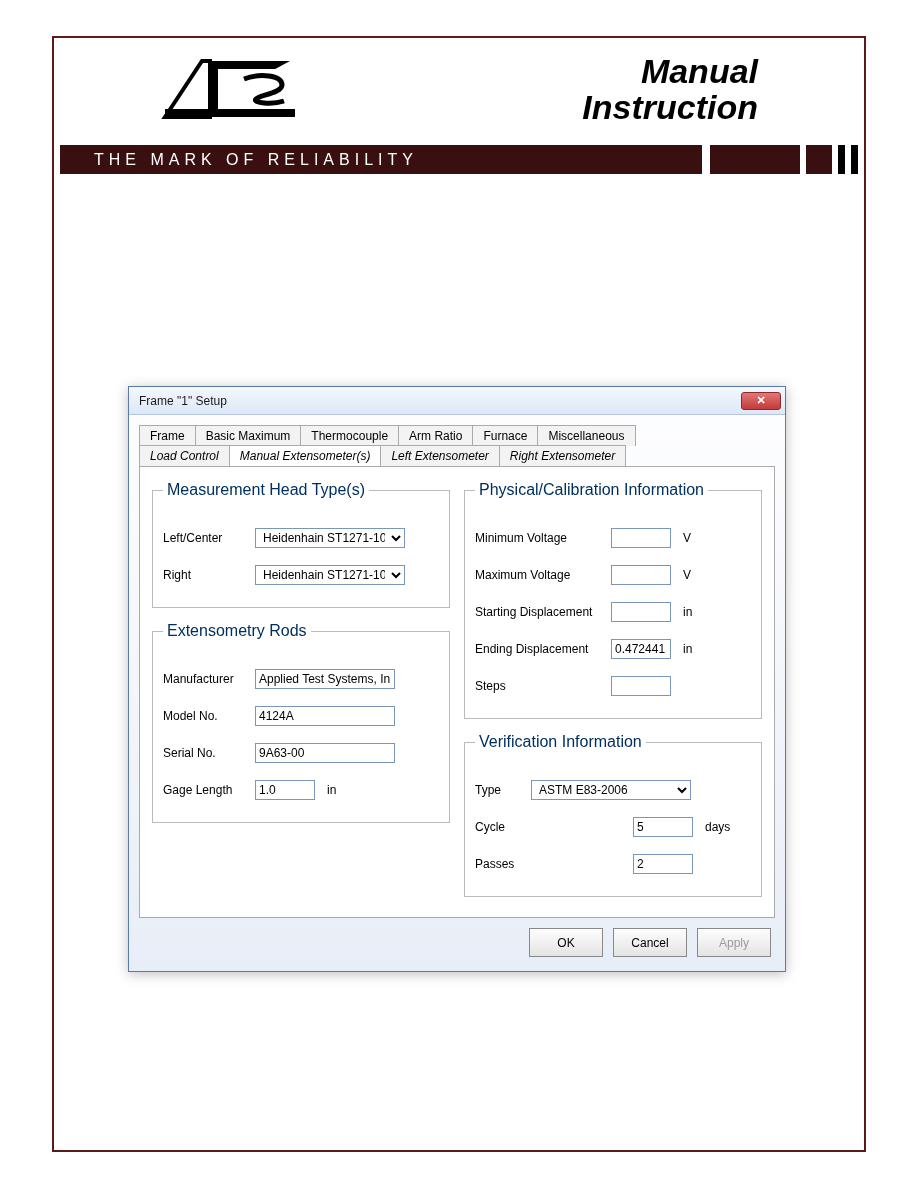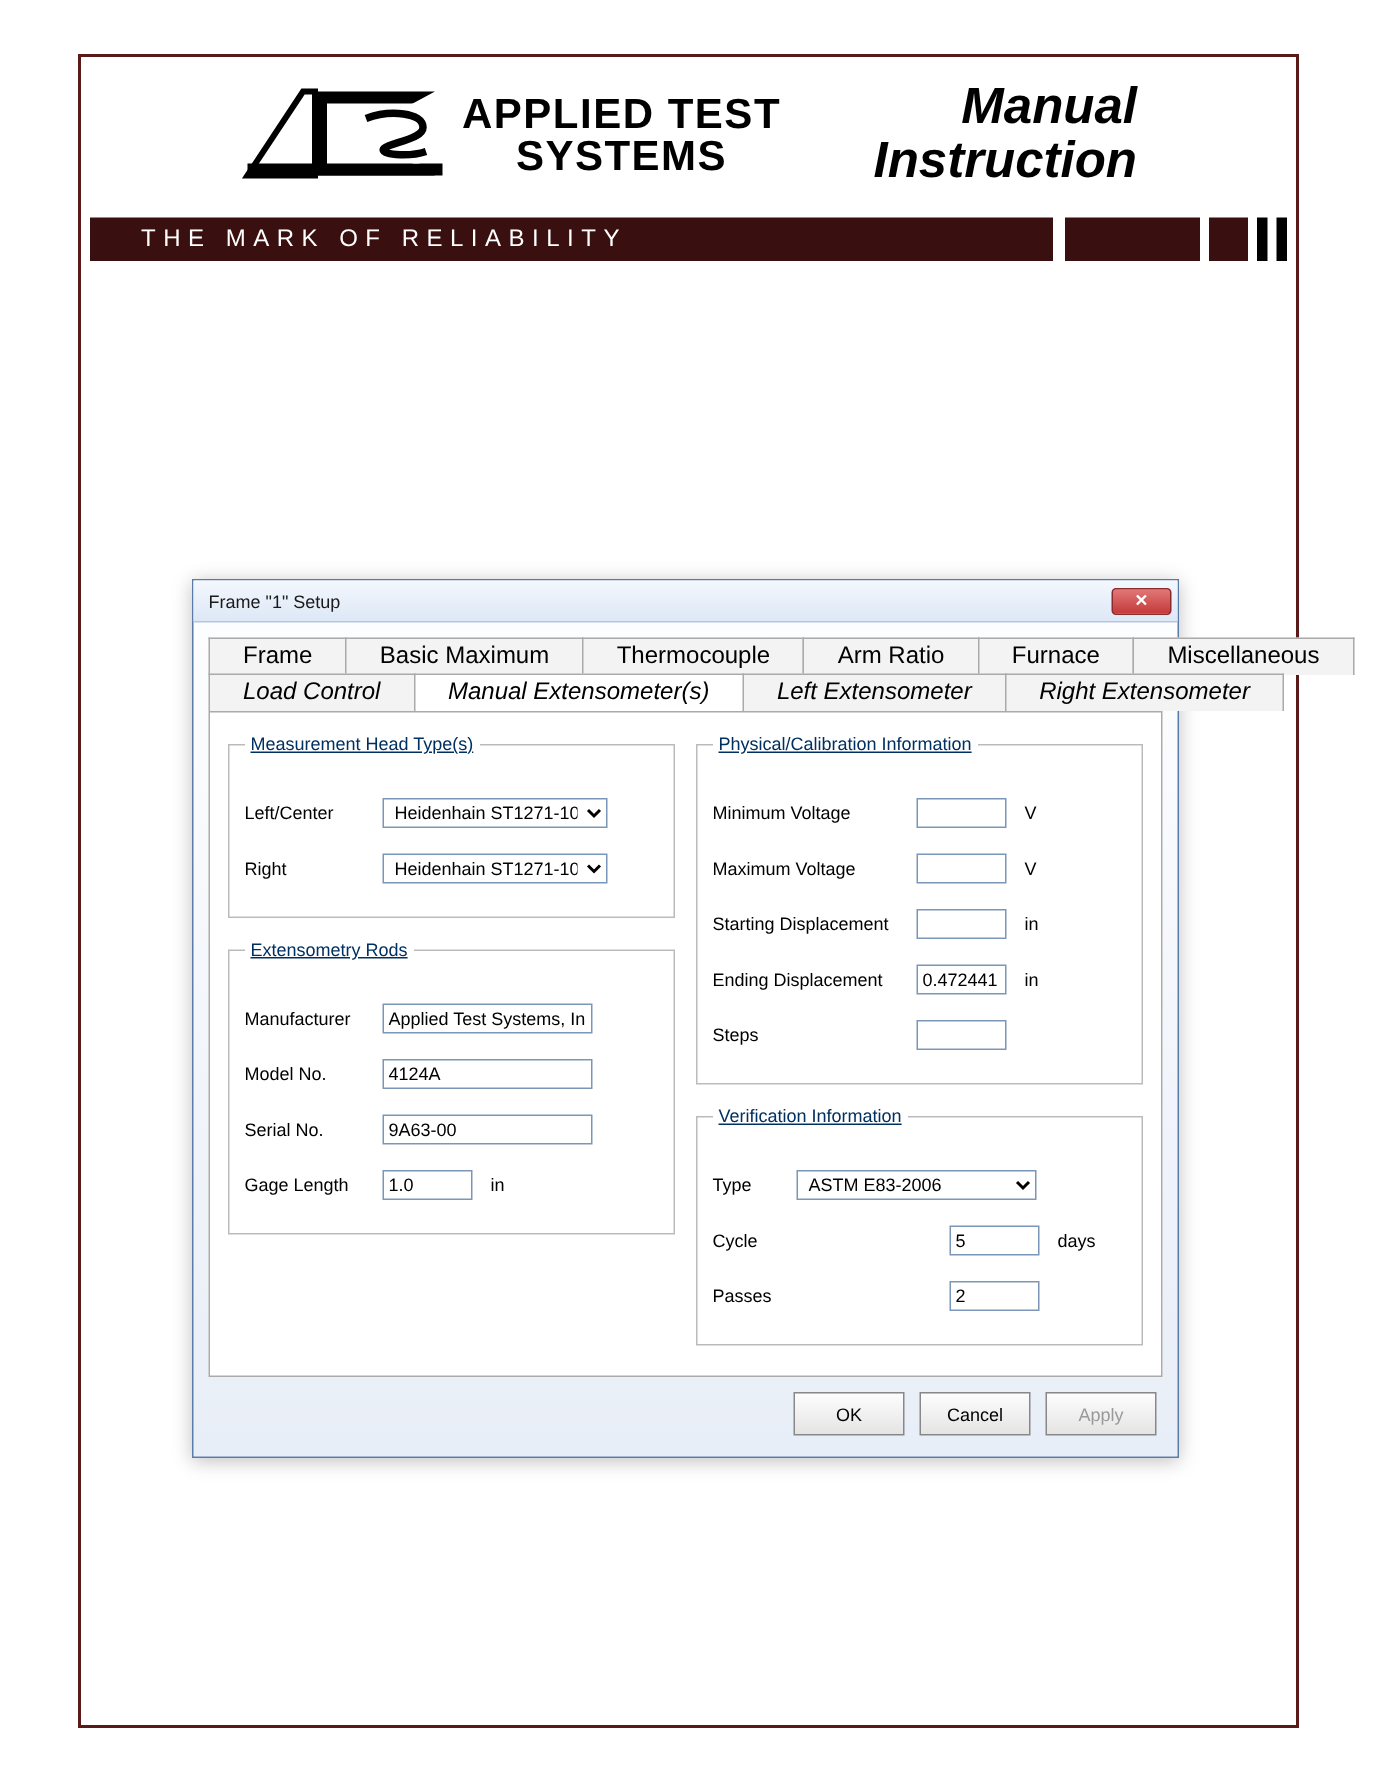--- a/index.html
+++ b/index.html
@@ -19,28 +19,28 @@
   .tb3 { width: 7px; background: #000; }
   .tb4 { width: 7px; background: #000; }
 
   .dialog-wrap { position: absolute; top: 386px; left: 128px; width: 658px; }
   .dialog { border: 1px solid #5a7aa8; background: linear-gradient(#fefeff, #e8eef7); font-family: "Segoe UI", Tahoma, sans-serif; font-size: 12px; color: #000; box-shadow: 0 2px 12px rgba(0,0,0,.25); }
   .titlebar { height: 28px; display: flex; align-items: center; justify-content: space-between; padding: 0 4px 0 10px; background: linear-gradient(#f4f8fe,#dde7f6); border-bottom: 1px solid #b5c6df; }
   .titlebar .title { font-size: 12px; color: #1a1a1a; }
   .close-btn { width: 40px; height: 18px; background: linear-gradient(#e27777,#c33a3a); border: 1px solid #8a2a2a; border-radius: 3px; display: flex; align-items: center; justify-content: center; color: #fff; font-weight: bold; font-size: 11px; cursor: pointer; }
   .tabs { padding: 10px 10px 0 10px; }
   .tabrow { display: flex; }
-  .tab { padding: 3px 22px; border: 1px solid #aaa; border-bottom: none; background: #f3f3f3; margin-right: -1px; font-size: 16px; white-space: nowrap; cursor: pointer; position: relative; }
+  .tab { padding: 3px 10px; border: 1px solid #aaa; border-bottom: none; background: #f3f3f3; margin-right: -1px; font-size: 12px; white-space: nowrap; cursor: pointer; position: relative; }
   .tabrow2 { margin-top: -1px; font-style: italic; }
   .tab.active { background: #fff; border-top: 1px solid #aaa; z-index: 2; }
   .tab-panel { border: 1px solid #aaa; background: #fff; margin: 0 10px 10px 10px; padding: 14px 12px 20px 12px; position: relative; min-height: 376px; }
   .two-col { display: flex; gap: 14px; }
   .col { flex: 1; display: flex; flex-direction: column; gap: 14px; }
   fieldset { border: 1px solid #bbb; padding: 12px 10px 14px 10px; position: relative; }
-  legend { font-size: 12px; padding: 0 4px; color: #003060; text-decoration: underline; }
+  legend { font-size: 16px; padding: 0 4px; color: #003060; }
   .row { display: flex; align-items: center; margin-bottom: 8px; gap: 6px; margin-top: 17px; }
   .row label { width: 86px; font-size: 12px; }
   .wide-label { width: 130px !important; }
   select, input[type=text] { font-family: Tahoma, sans-serif; font-size: 12px; height: 20px; border: 1px solid #7a96b8; background: #fff; padding: 1px 3px; }
   select { width: 150px; }
   input.med { width: 140px; }
   input.sm { width: 60px; }
   .unit { font-size: 12px; margin-left: 6px; }
   .selected-hl { background: #2f6fc9; color: #fff; }
   .button-bar { display: flex; justify-content: flex-end; gap: 10px; padding: 0 14px 14px 0; }
@@ -58,24 +58,20 @@
 <div class="header">
   <div class="logo-row">
     <div class="logo-block">
       <svg class="ats-logo" width="140" height="70" viewBox="0 0 140 70">
         <path d="M5 62 L42 6 L50 6 L50 62 Z" fill="#fff" stroke="#000" stroke-width="4"></path>
         <rect x="5" y="54" width="130" height="8" fill="#000"></rect>
         <path d="M50 62 L50 6 L130 6 L78 34 L130 62 Z" fill="#000"></path>
         <path d="M58 14 L120 14 L82 34 L120 54 L58 54 Z" fill="#fff"></path>
         <path d="M84 24 C100 18 122 20 122 30 C122 38 100 40 96 44 C92 48 112 50 124 46" fill="none" stroke="#000" stroke-width="5"></path>
       </svg>
-      <div class="company-text">
-        <div>APPLIED TEST</div>
-        <div>SYSTEMS</div>
-      </div>
     </div>
     <div class="instruction">
       <div>Manual</div>
       <div>Instruction</div>
     </div>
   </div>
   <div class="tagline-bar">
     <div class="tagline-main">THE MARK OF RELIABILITY</div>
     <div class="tagline-blocks">
       <div class="tb1"></div>

